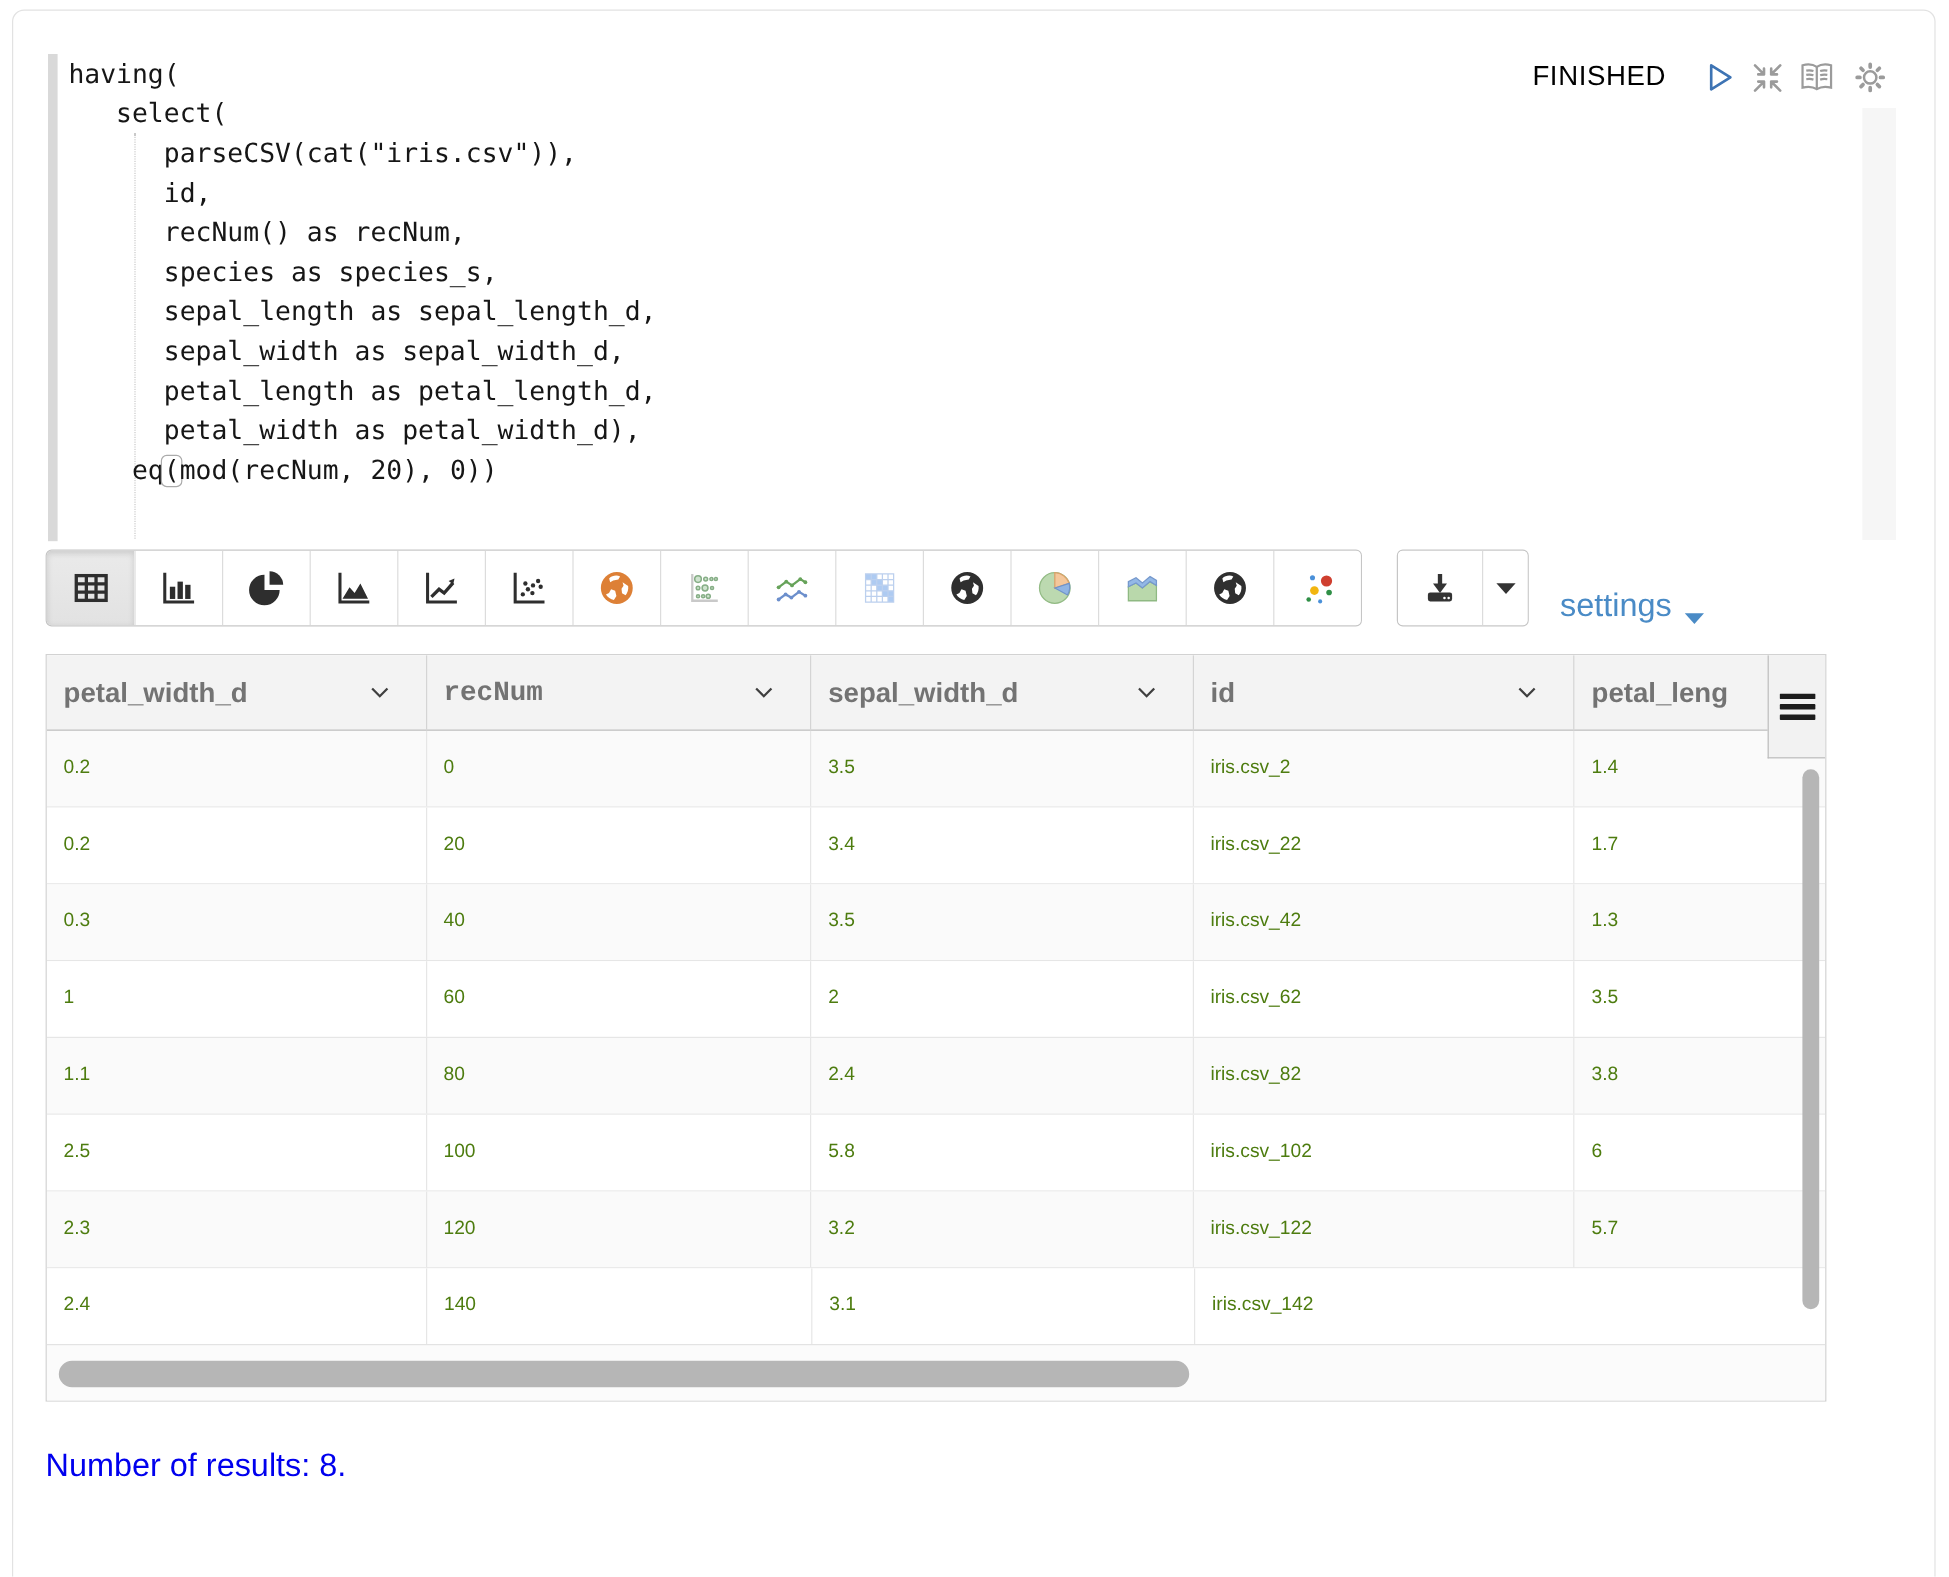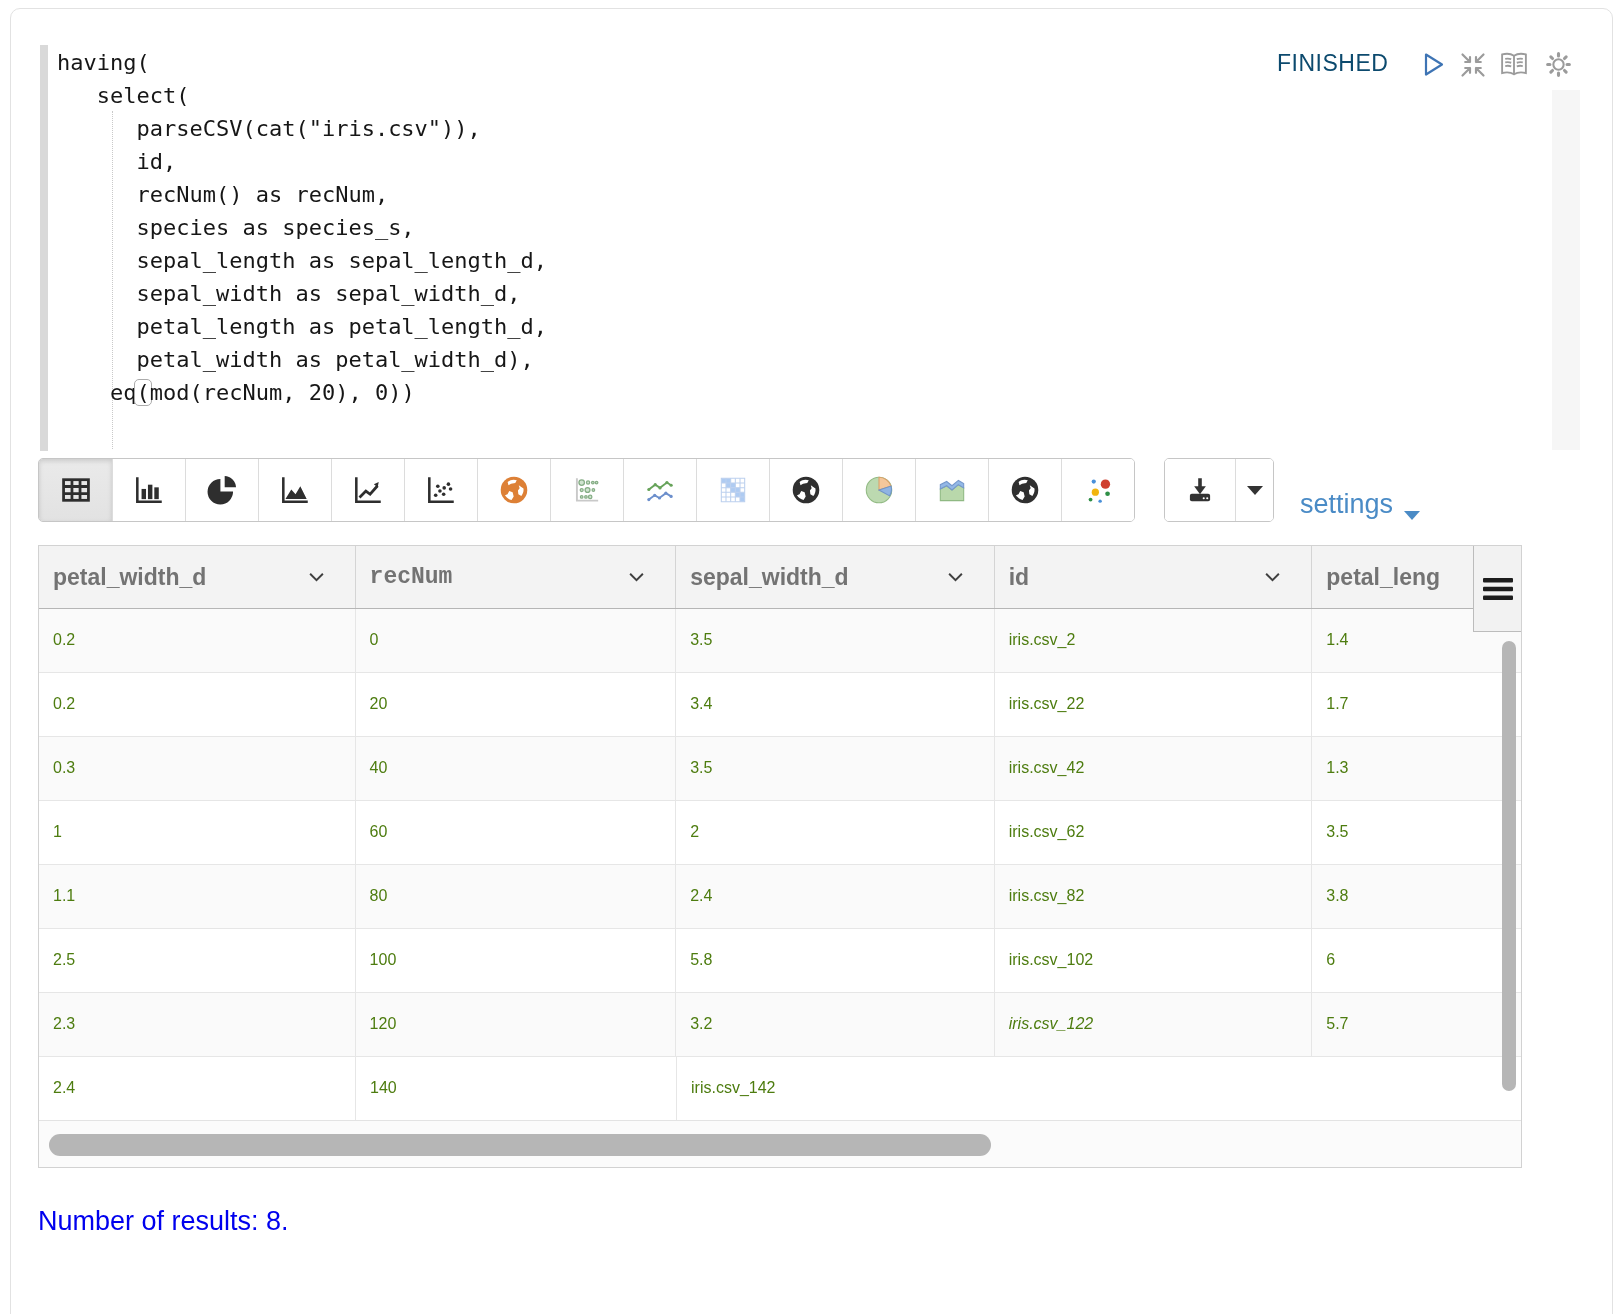--- a/index.html
+++ b/index.html
@@ -7,21 +7,21 @@
           font-family:"Liberation Sans",sans-serif;}
   .panel{position:absolute;left:10px;top:8px;width:1601px;height:1360px;
          border:1px solid #e2e2e2;border-radius:10px;background:#fff;}
 
   
   .gutter{position:absolute;left:40px;top:45px;width:8px;height:406px;background:#d9d9d9;}
   .indent-guide{position:absolute;left:112px;top:111px;height:338px;border-left:1px dotted #c9c9c9;}
   #code{position:absolute;left:57px;top:46px;margin:0;font-family:"DejaVu Sans Mono",monospace;
         font-size:22px;line-height:33px;color:#161616;white-space:pre;}
   .bracket-box{border:1.5px solid #ababab;border-radius:5px;padding:0 1px;margin:0 -2px;}
-  .status{position:absolute;left:1277px;top:50px;font-size:23px;color:#0c4a6e;letter-spacing:.5px;}
+  .status{position:absolute;left:1277px;top:50px;font-size:23px;color:#000000;letter-spacing:.5px;}
   .icon-btn{position:absolute;cursor:pointer;line-height:0;}
   .editor-scrollbar{position:absolute;left:1552px;top:90px;width:28px;height:360px;background:#f6f6f6;}
 
   
   .viz-group{position:absolute;left:38px;top:458px;display:flex;border:1px solid #c6c6c6;
              border-radius:5px;overflow:hidden;background:#fff;}
   .viz-btn{width:73px;height:62px;background:#fff;border:none;border-left:1px solid #dcdcdc;
            display:flex;align-items:center;justify-content:center;padding:0;cursor:pointer;}
   .viz-btn:first-child{border-left:none;}
   .viz-btn.active{background:linear-gradient(#eaeaea,#e2e2e2);box-shadow:inset 0 2px 5px rgba(0,0,0,.14);}
@@ -344,26 +344,27 @@
           <div class="td" style="width: 317px;">2.5</div>
           <div class="td" style="width: 321px;">100</div>
           <div class="td" style="width: 319px;">5.8</div>
           <div class="td" style="width: 318px;">iris.csv_102</div>
           <div class="td" style="width: 209px;">6</div>
         </div>
         <div class="tr odd">
           <div class="td" style="width: 317px;">2.3</div>
           <div class="td" style="width: 321px;">120</div>
           <div class="td" style="width: 319px;">3.2</div>
-          <div class="td" style="width: 318px; font-style: italic;">iris.csv_122</div>
+          <div class="td" style="width: 318px;">iris.csv_122</div>
           <div class="td" style="width: 209px;">5.7</div>
         </div>
         <div class="tr">
           <div class="td" style="width: 317px;">2.4</div>
           <div class="td" style="width: 321px;">140</div>
+          <div class="td" style="width: 319px;">3.1</div>
           <div class="td" style="width: 318px;">iris.csv_142</div>
         </div>
       </div>
     <div class="corner-menu">
       <span style="line-height:0;">
         <svg width="30" height="22" viewBox="0 0 30 22" fill="#1d1d1d">
             <rect width="30" height="4.6" rx="1"></rect>
             <rect y="8.7" width="30" height="4.6" rx="1"></rect>
             <rect y="17.4" width="30" height="4.6" rx="1"></rect>
           </svg>

